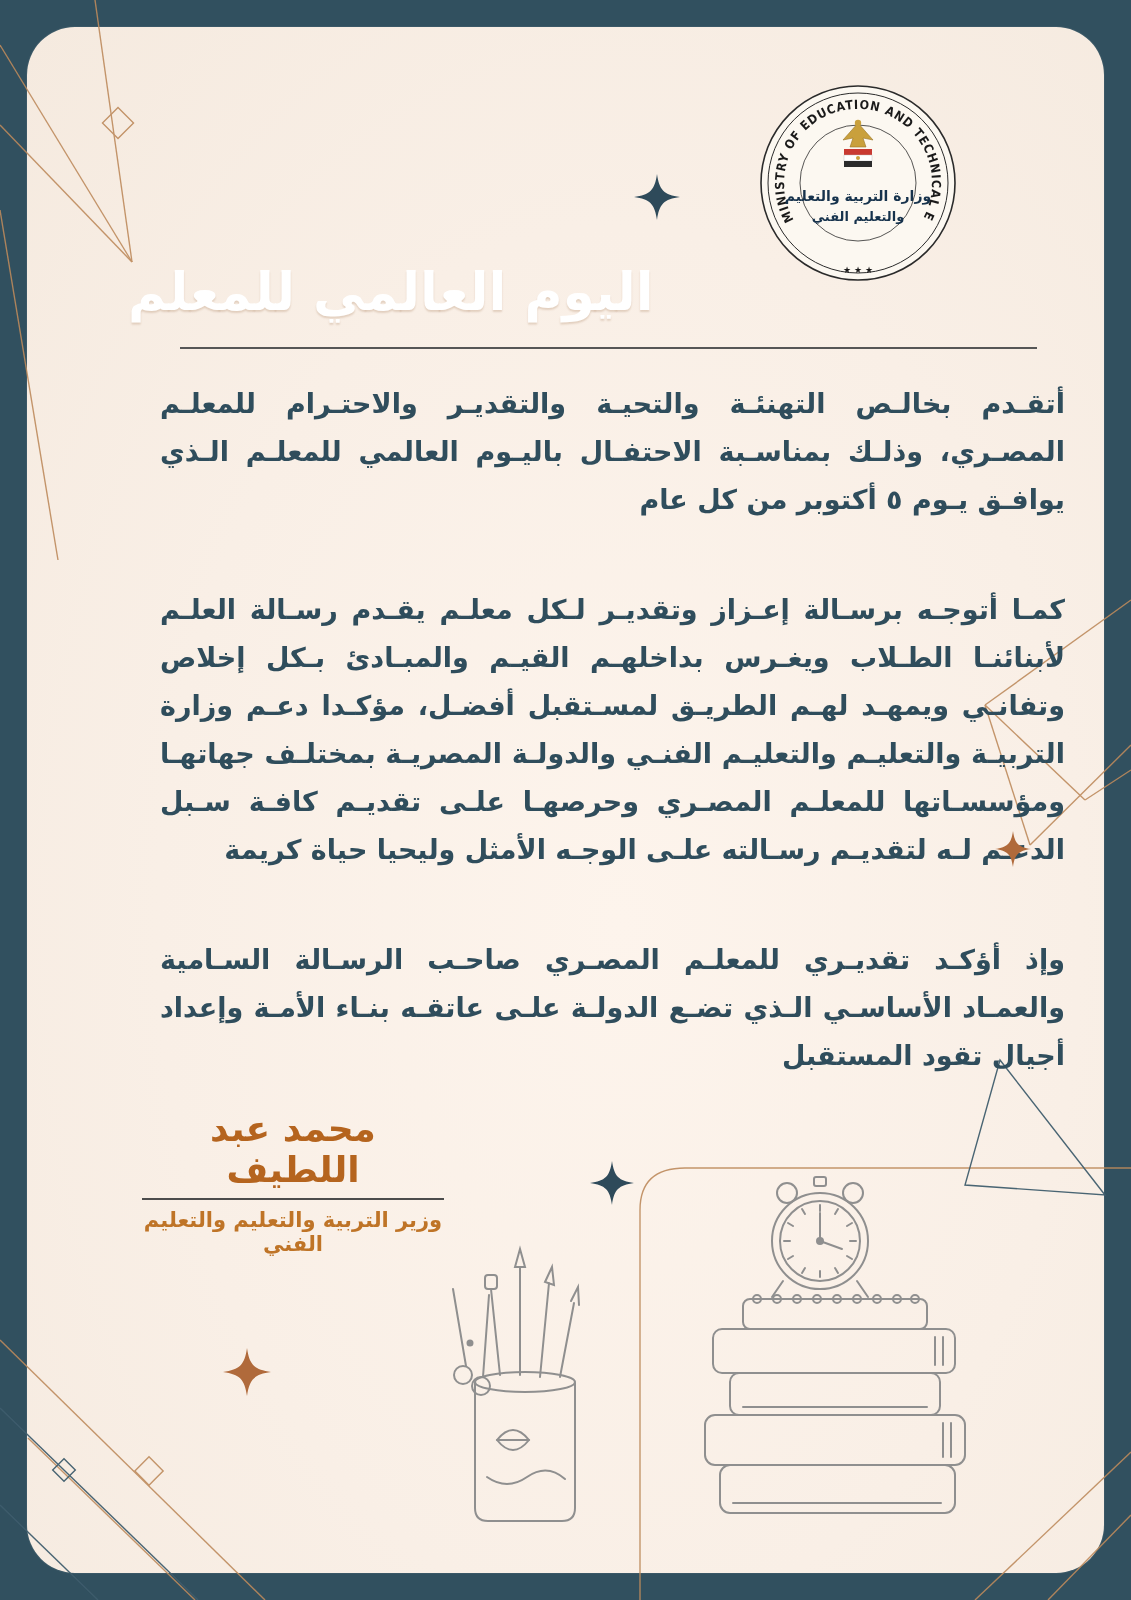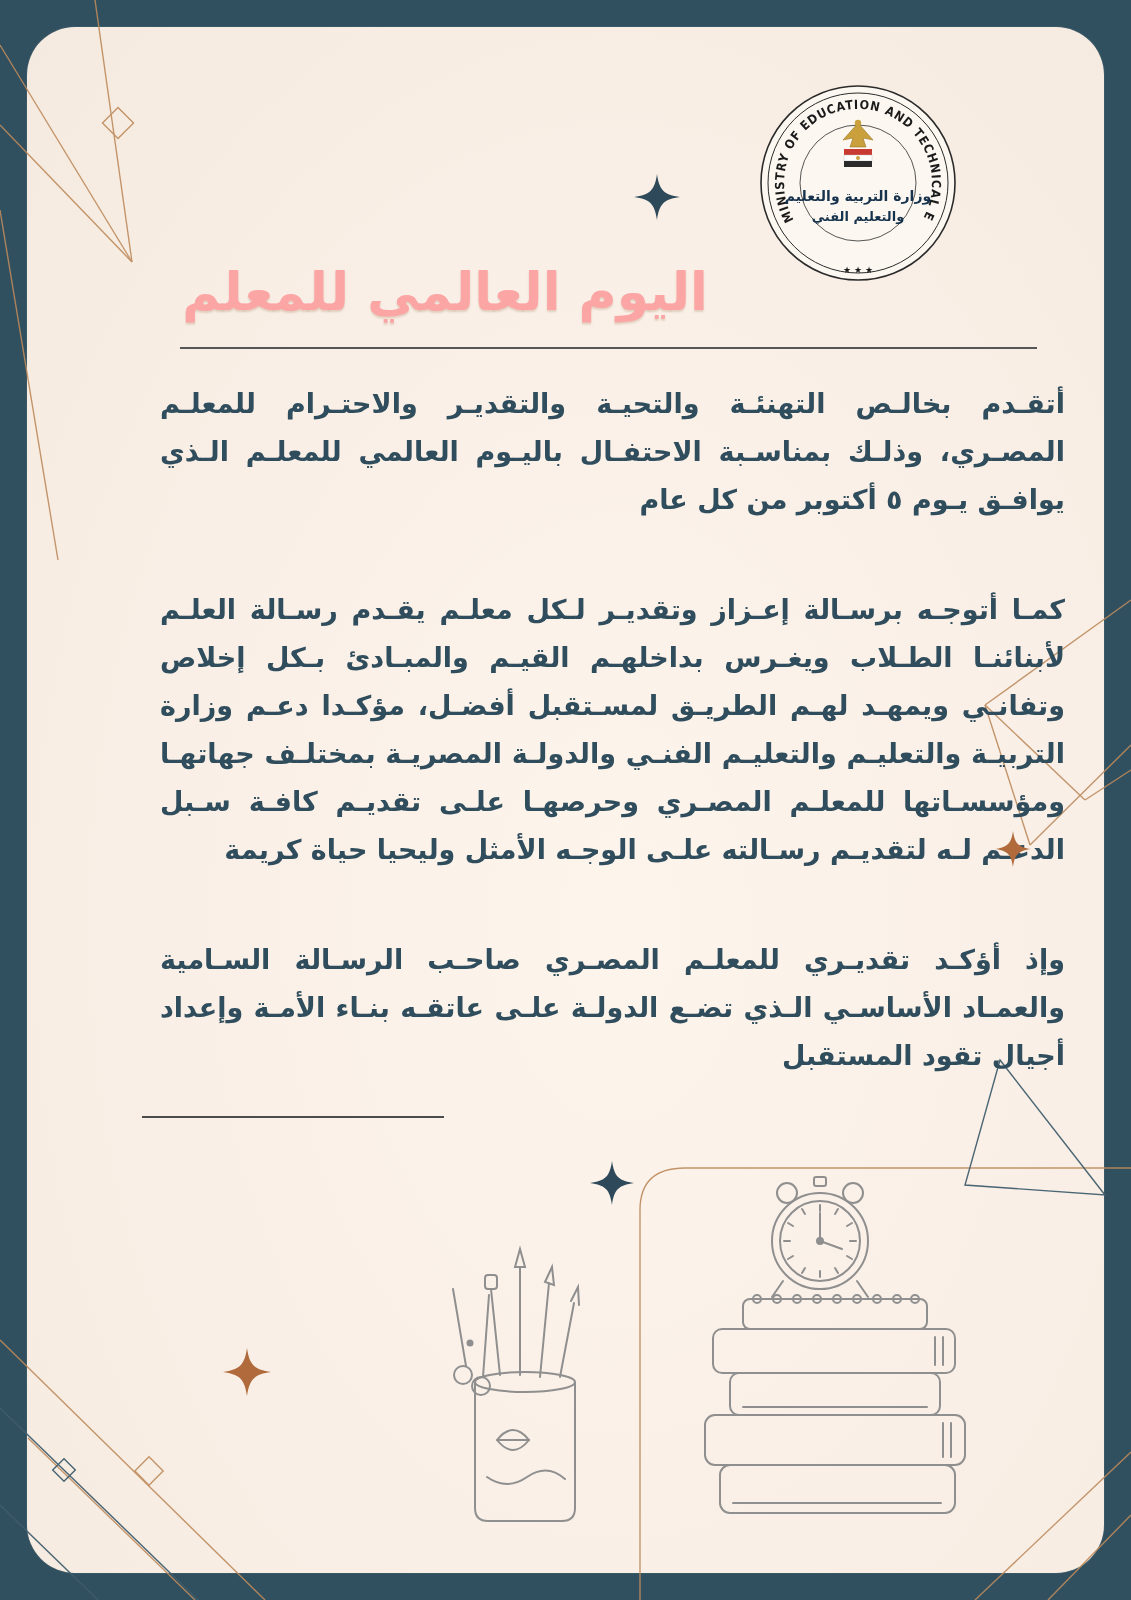--- a/index.html
+++ b/index.html
@@ -12,22 +12,22 @@
     background:radial-gradient(ellipse at 55% 58%, #fdf4ec 0%, #f9efe6 55%, #f5eadf 100%);
     box-shadow:0 0 0 1px rgba(255,255,255,0.05);
   }
 
   .deco{position:absolute;left:0;top:0;z-index:2;pointer-events:none;}
 
   .logo{position:absolute;left:758px;top:83px;width:200px;height:200px;z-index:4;}
 
   .title{
     position:absolute;left:128px;top:262px;width:634px;z-index:3;
-    direction:rtl;text-align:center;
-    font-size:52px;font-weight:bold;color:#fca5a5;
+    direction:rtl;text-align:left;
+    font-size:52px;font-weight:bold;color:#ffffff;
     text-shadow:0 2px 2px rgba(120,60,10,0.18);
     letter-spacing:0;
   }
   .title-underline{
     position:absolute;left:180px;top:347px;width:857px;height:2px;
     background:#565656;z-index:3;
   }
 
   .body-text{
     position:absolute;left:112px;top:380px;width:905px;z-index:3;
@@ -135,21 +135,23 @@
   <div class="title">اليوم العالمي للمعلم</div>
   <div class="title-underline"></div>
 
   <div class="body-text">
     <p>أتقـدم بخالـص التهنئـة والتحيـة والتقديـر والاحتـرام للمعلـم المصـري، وذلـك بمناسـبة الاحتفـال باليـوم العالمي للمعلـم الـذي يوافـق يـوم ٥ أكتوبر من كل عام</p>
     <p>كمـا أتوجـه برسـالة إعـزاز وتقديـر لـكل معلـم يقـدم رسـالة العلـم لأبنائنـا الطـلاب ويغـرس بداخلهـم القيـم والمبـادئ بـكل إخلاص وتفانـي ويمهـد لهـم الطريـق لمسـتقبل أفضـل، مؤكـدا دعـم وزارة التربيـة والتعليـم والتعليـم الفنـي والدولـة المصريـة بمختلـف جهاتهـا ومؤسسـاتها للمعلـم المصـري وحرصهـا علـى تقديـم كافـة سـبل الدعـم لـه لتقديـم رسـالته علـى الوجـه الأمثل وليحيا حياة كريمة</p>
     <p>وإذ أؤكـد تقديـري للمعلـم المصـري صاحـب الرسـالة السـامية والعمـاد الأساسـي الـذي تضـع الدولـة علـى عاتقـه بنـاء الأمـة وإعداد أجيال تقود المستقبل</p>
   </div>
 
   <div class="signature">
+    <div class="sig-name">محمد عبد اللطيف</div>
     <div class="sig-line"></div>
+    <div class="sig-role">وزير التربية والتعليم والتعليم الفني</div>
   </div>
 
   <svg class="illus" style="left:425px;top:1225px" width="180" height="310" viewBox="0 0 180 310">
     <g stroke="#8f8f8f" stroke-width="2" fill="none" stroke-linecap="round">
 
       <path d="M 95,150 L 95,42 M 90,42 L 95,24 L 100,42 Z"></path>
       <path d="M 115,152 L 124,58 M 120,57 L 127,42 L 129,60 Z"></path>
       <path d="M 75,150 L 66,64"></path>
       <rect x="60" y="50" width="12" height="14" rx="3"></rect>
       <path d="M 135,152 L 149,78 M 146,76 L 153,62 L 154,80"></path>

